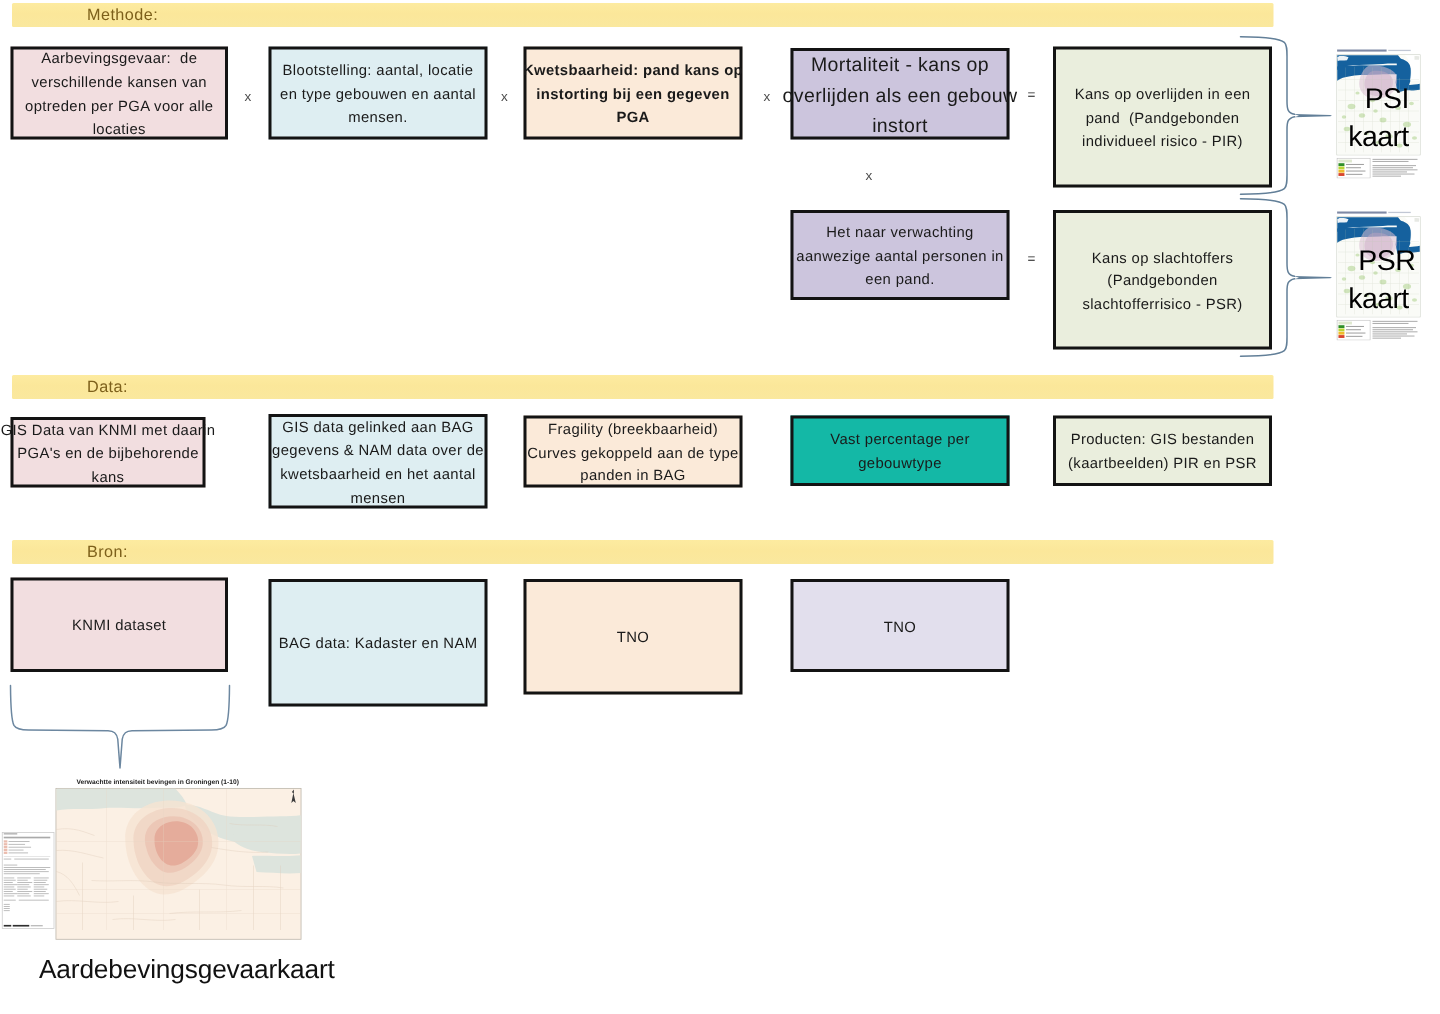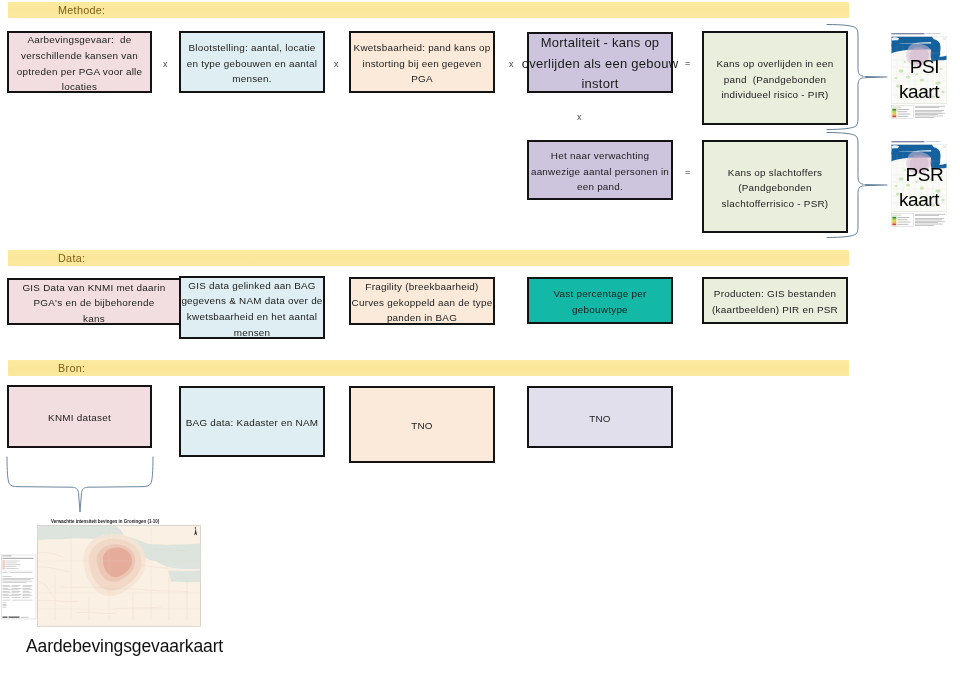--- a/index.html
+++ b/index.html
@@ -21,45 +21,45 @@
   #band-methode{left:8px;  top:2px;   width:841px;}
   #band-data   {left:8px;  top:250px; width:841px;}
   #band-bron   {left:8px;  top:360px; width:841px;}
   .band-label{margin-left:50px;}
   #band-data .band-label{margin-left:50px;}
   #band-bron .band-label{margin-left:50px;}
 
   
   #m0{left:7px;  top:31px; width:145px; height:62px; background:#f2dee0; font-size:9.9px; padding:0 5px;}
   #m1{left:179px;top:31px; width:146px; height:62px; background:#deeef2; font-size:9.9px; padding:0 5px;}
-  #m2{left:349px;top:31px; width:146px; height:62px; background:#fbead9; font-size:9.9px; padding:0 2px;}
+  #m2{left:349px;top:31px; width:146px; height:62px; background:#fbead9; font-size:9.9px; padding:0 2px;font-weight:bold;}
   #m3{left:527px;top:32px; width:146px; height:61px; background:#ccc5dd; font-size:13px; padding:0 5px;}
   #m4{left:702px;top:31px; width:146px; height:94px; background:#eaeedd; font-size:9.9px; padding:0 9px;}
 
   #op0{left:163px;top:59px;}
   #op1{left:334px;top:59px;}
   #op2{left:509px;top:59px;}
   #op3{left:685px;top:58px;color:#111;}
 
   
   #op4{left:577px;top:112px;}
   #p0{left:527px;top:140px; width:146px; height:60px; background:#ccc5dd; font-size:9.9px; padding:0 3px;}
   #op5{left:685px;top:167px;color:#111;}
   #p1{left:702px;top:140px; width:146px; height:93px; background:#eaeedd; font-size:9.9px; padding:0 9px;}
 
   
-  #d0{left:7px;  top:278px; width:174px; height:47px; background:#f2dee0; font-size:9.9px; padding:0 2px;}
+  #d0{left:7px;  top:278px; width:130px; height:47px; background:#f2dee0; font-size:9.9px; padding:0 2px;}
   #d1{left:179px;top:276px; width:146px; height:63px; background:#deeef2; font-size:9.9px; padding:0 5px;}
   #d2{left:349px;top:277px; width:146px; height:48px; background:#fbead9; font-size:9.9px; padding:16px 2px;}
   #d3{left:527px;top:277px; width:146px; height:47px; background:#14b8a6; font-size:9.9px; padding:0 20px;}
   #d4{left:702px;top:277px; width:146px; height:47px; background:#eaeedd; font-size:9.9px; padding:0 5px;}
 
   
   #s0{left:7px;  top:385px; width:145px; height:63px; background:#f2dee0; font-size:9.9px;}
-  #s1{left:179px;top:386px; width:146px; height:71px; background:#deeef2; font-size:9.9px;}
+  #s1{left:179px;top:386px; width:146px; height:85px; background:#deeef2; font-size:9.9px;}
   #s2{left:349px;top:386px; width:146px; height:77px; background:#fbead9; font-size:9.9px;}
   #s3{left:527px;top:386px; width:146px; height:62px; background:#e2dfed; font-size:9.9px;}
 
   
   .brace{position:absolute;}
   #brace-pir{left:822px; top:20px;}
   #brace-psr{left:822px; top:128px;}
   #brace-hazard{left:3px; top:453px;}
 
   

